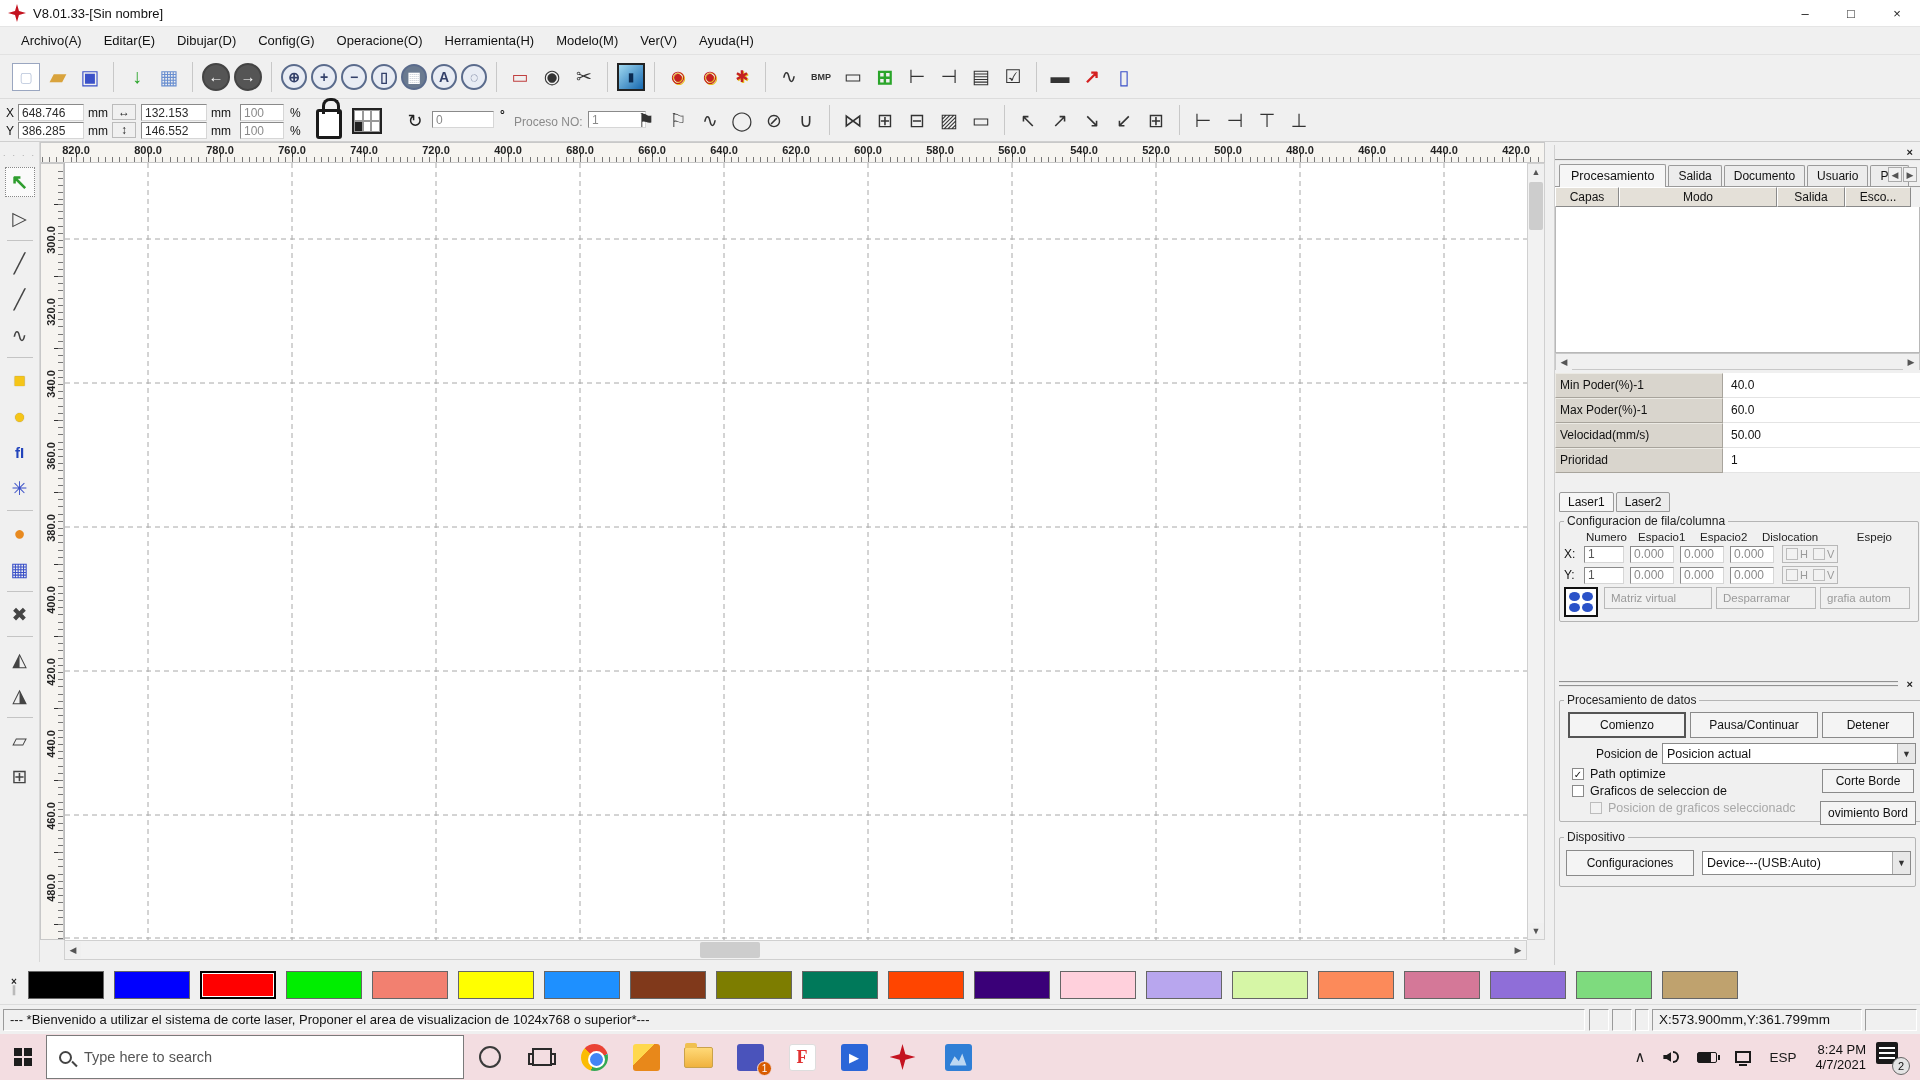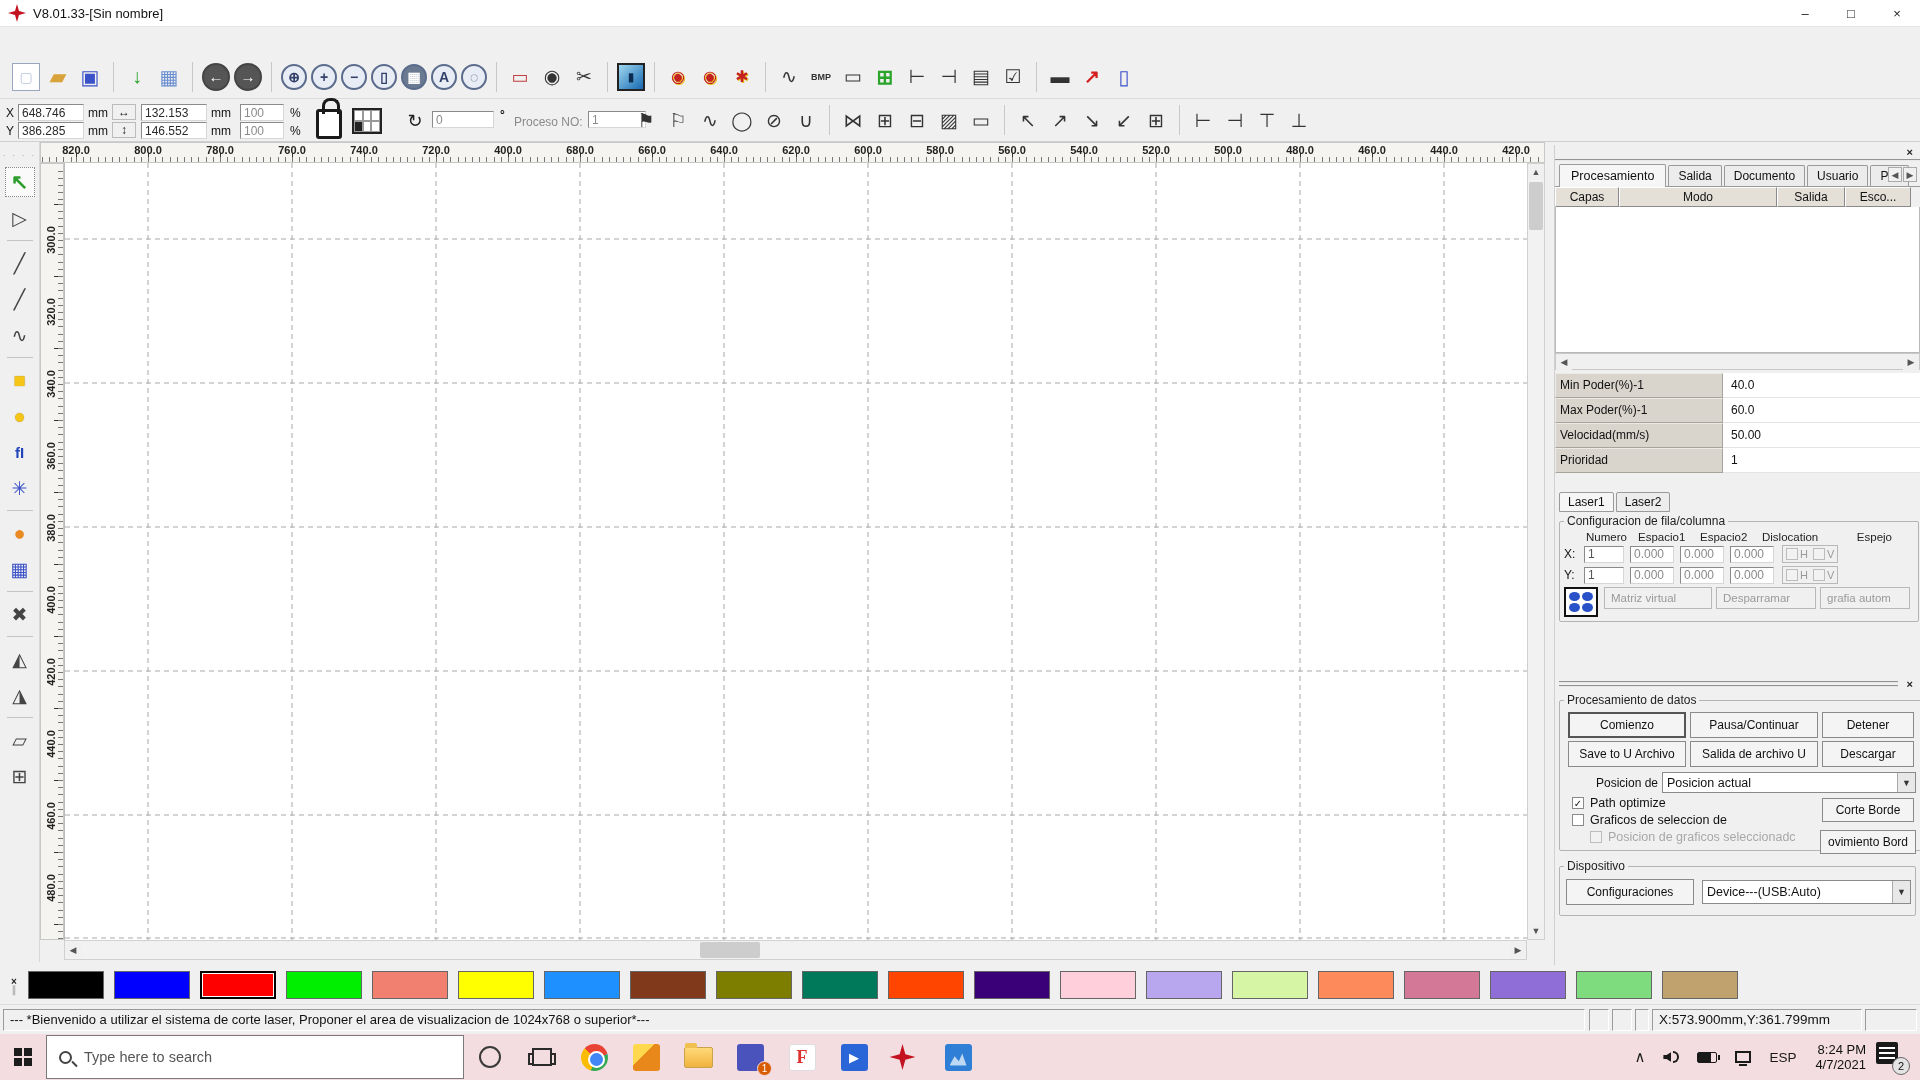--- a/index.html
+++ b/index.html
@@ -200,20 +200,32 @@
   <div id="titlebar">
     <span class="rdlogo"></span>
     <span id="title-text">V8.01.33-[Sin nombre]</span>
     <div id="winbtns">
       <span class="winbtn">–</span>
       <span class="winbtn">□</span>
       <span class="winbtn">×</span>
     </div>
   </div>
 
+  <div id="menubar">
+
+  <span class="menu-item">Archivo(A)</span>
+      <span class="menu-item">Editar(E)</span>
+      <span class="menu-item">Dibujar(D)</span>
+      <span class="menu-item">Config(G)</span>
+      <span class="menu-item">Operacione(O)</span>
+      <span class="menu-item">Herramienta(H)</span>
+      <span class="menu-item">Modelo(M)</span>
+      <span class="menu-item">Ver(V)</span>
+      <span class="menu-item">Ayuda(H)</span>
+    </div>
 
   <div id="toolbar1">
 
       <span class="tb-icon c-page">▢</span>
 
       <span class="tb-icon c-folder">▰</span>
 
       <span class="tb-icon c-save">▣</span>
 
       <span class="tb-sep"></span>
@@ -624,25 +636,20 @@
       <div id="rp2-grip"></div>
       <span class="xbtn">×</span>
     </div>
     <fieldset>
       <legend>Procesamiento de datos</legend>
       <div class="btnrow">
         <span class="btn default b1">Comienzo</span>
         <span class="btn b2">Pausa/Continuar</span>
         <span class="btn b3">Detener</span>
       </div>
-      <div class="btnrow">
-        <span class="btn b1">Save to U Archivo</span>
-        <span class="btn b2">Salida de archivo U</span>
-        <span class="btn b3">Descargar</span>
-      </div>
       <div class="posrow">
         <span class="plabel">Posicion de</span>
         <span class="select">
           <span>Posicion actual</span>
           <span class="dropbtn">▼</span>
         </span>
       </div>
       <div id="opt-zone">
         <div class="chkline">
             <span class="cb">✓</span>

